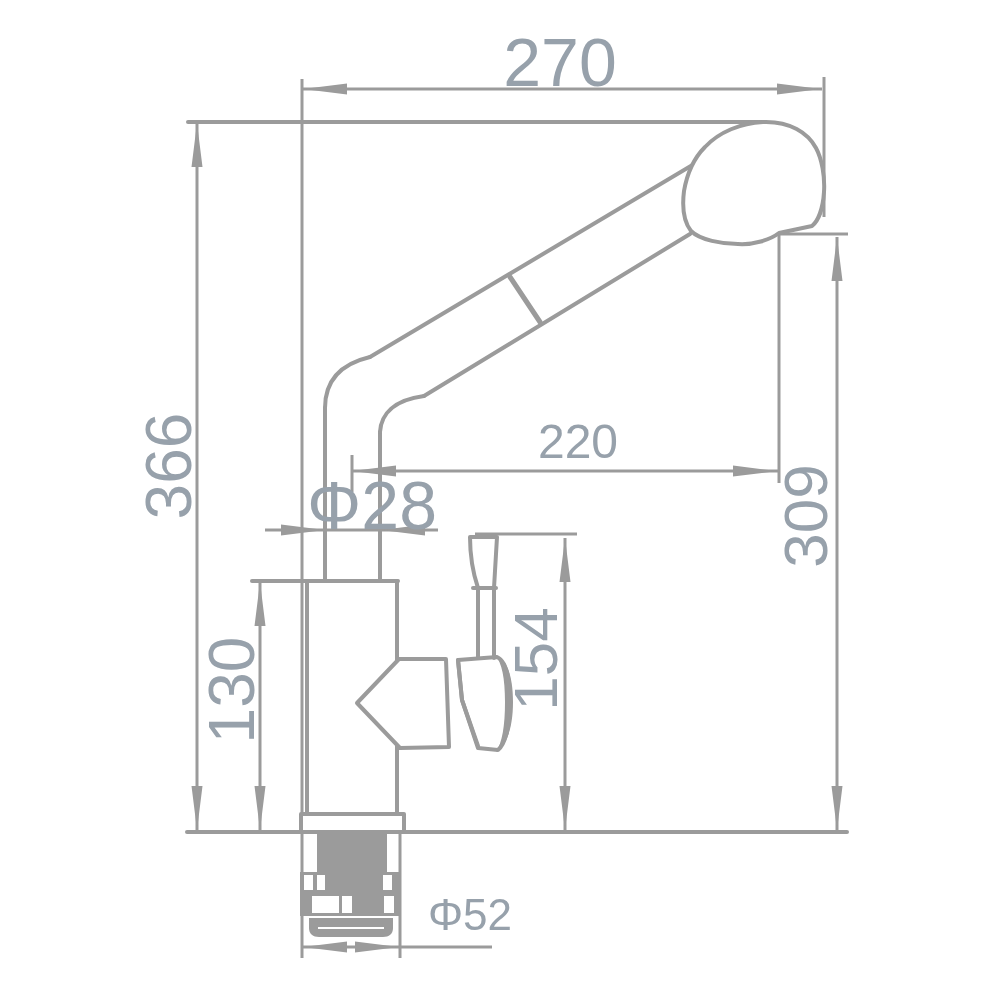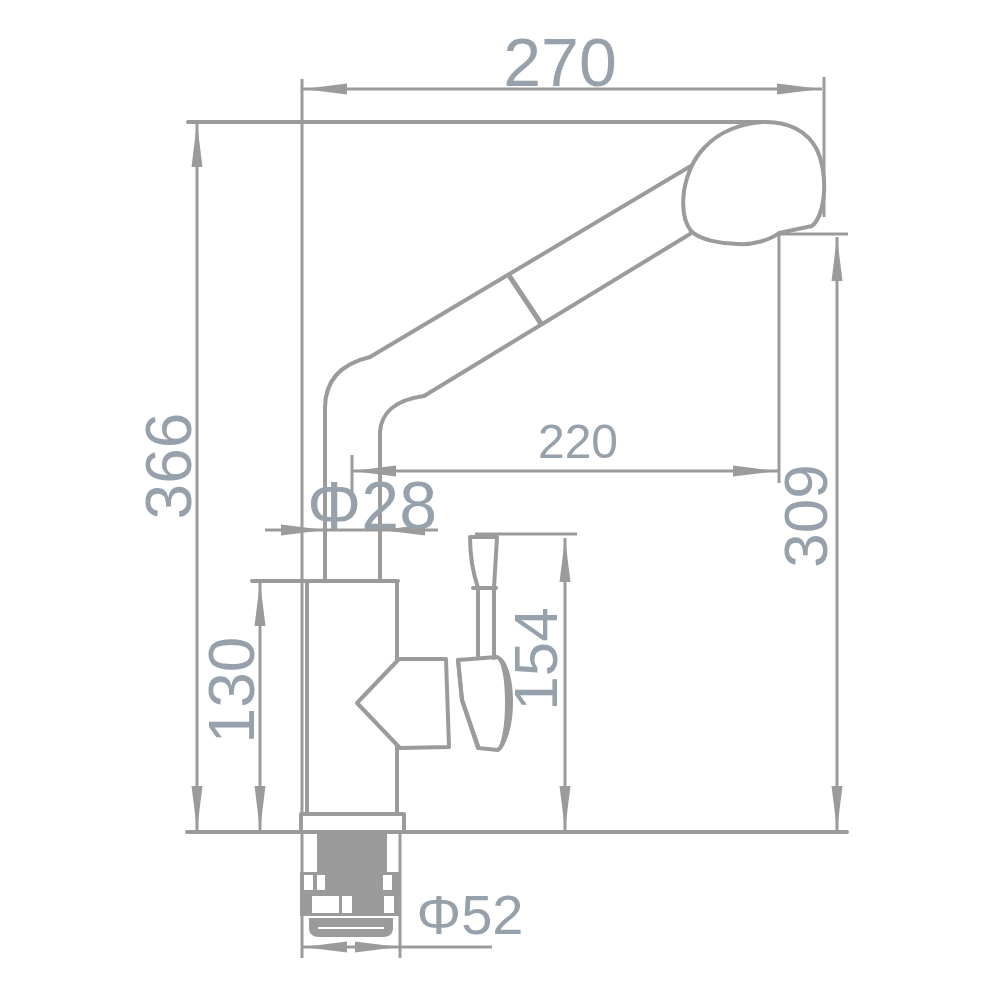--- a/index.html
+++ b/index.html
@@ -135,14 +135,14 @@
   <div class="dim-label" style="left:578px;top:442px;font-size:48px">220</div>
 
   <div class="dim-label" style="left:372px;top:505px;font-size:68px">Φ28</div>
 
   <div class="dim-label vertical" style="left:806px;top:516px;font-size:62px">309</div>
 
   <div class="dim-label vertical" style="left:536px;top:659px;font-size:62px">154</div>
 
   <div class="dim-label vertical" style="left:232px;top:690px;font-size:64px">130</div>
 
-  <div class="dim-label" style="left:470px;top:915px;font-size:56px">Φ52</div>
+  <div class="dim-label" style="left:470px;top:915px;font-size:44px">Φ52</div>
 </div>
 
 </body></html>

